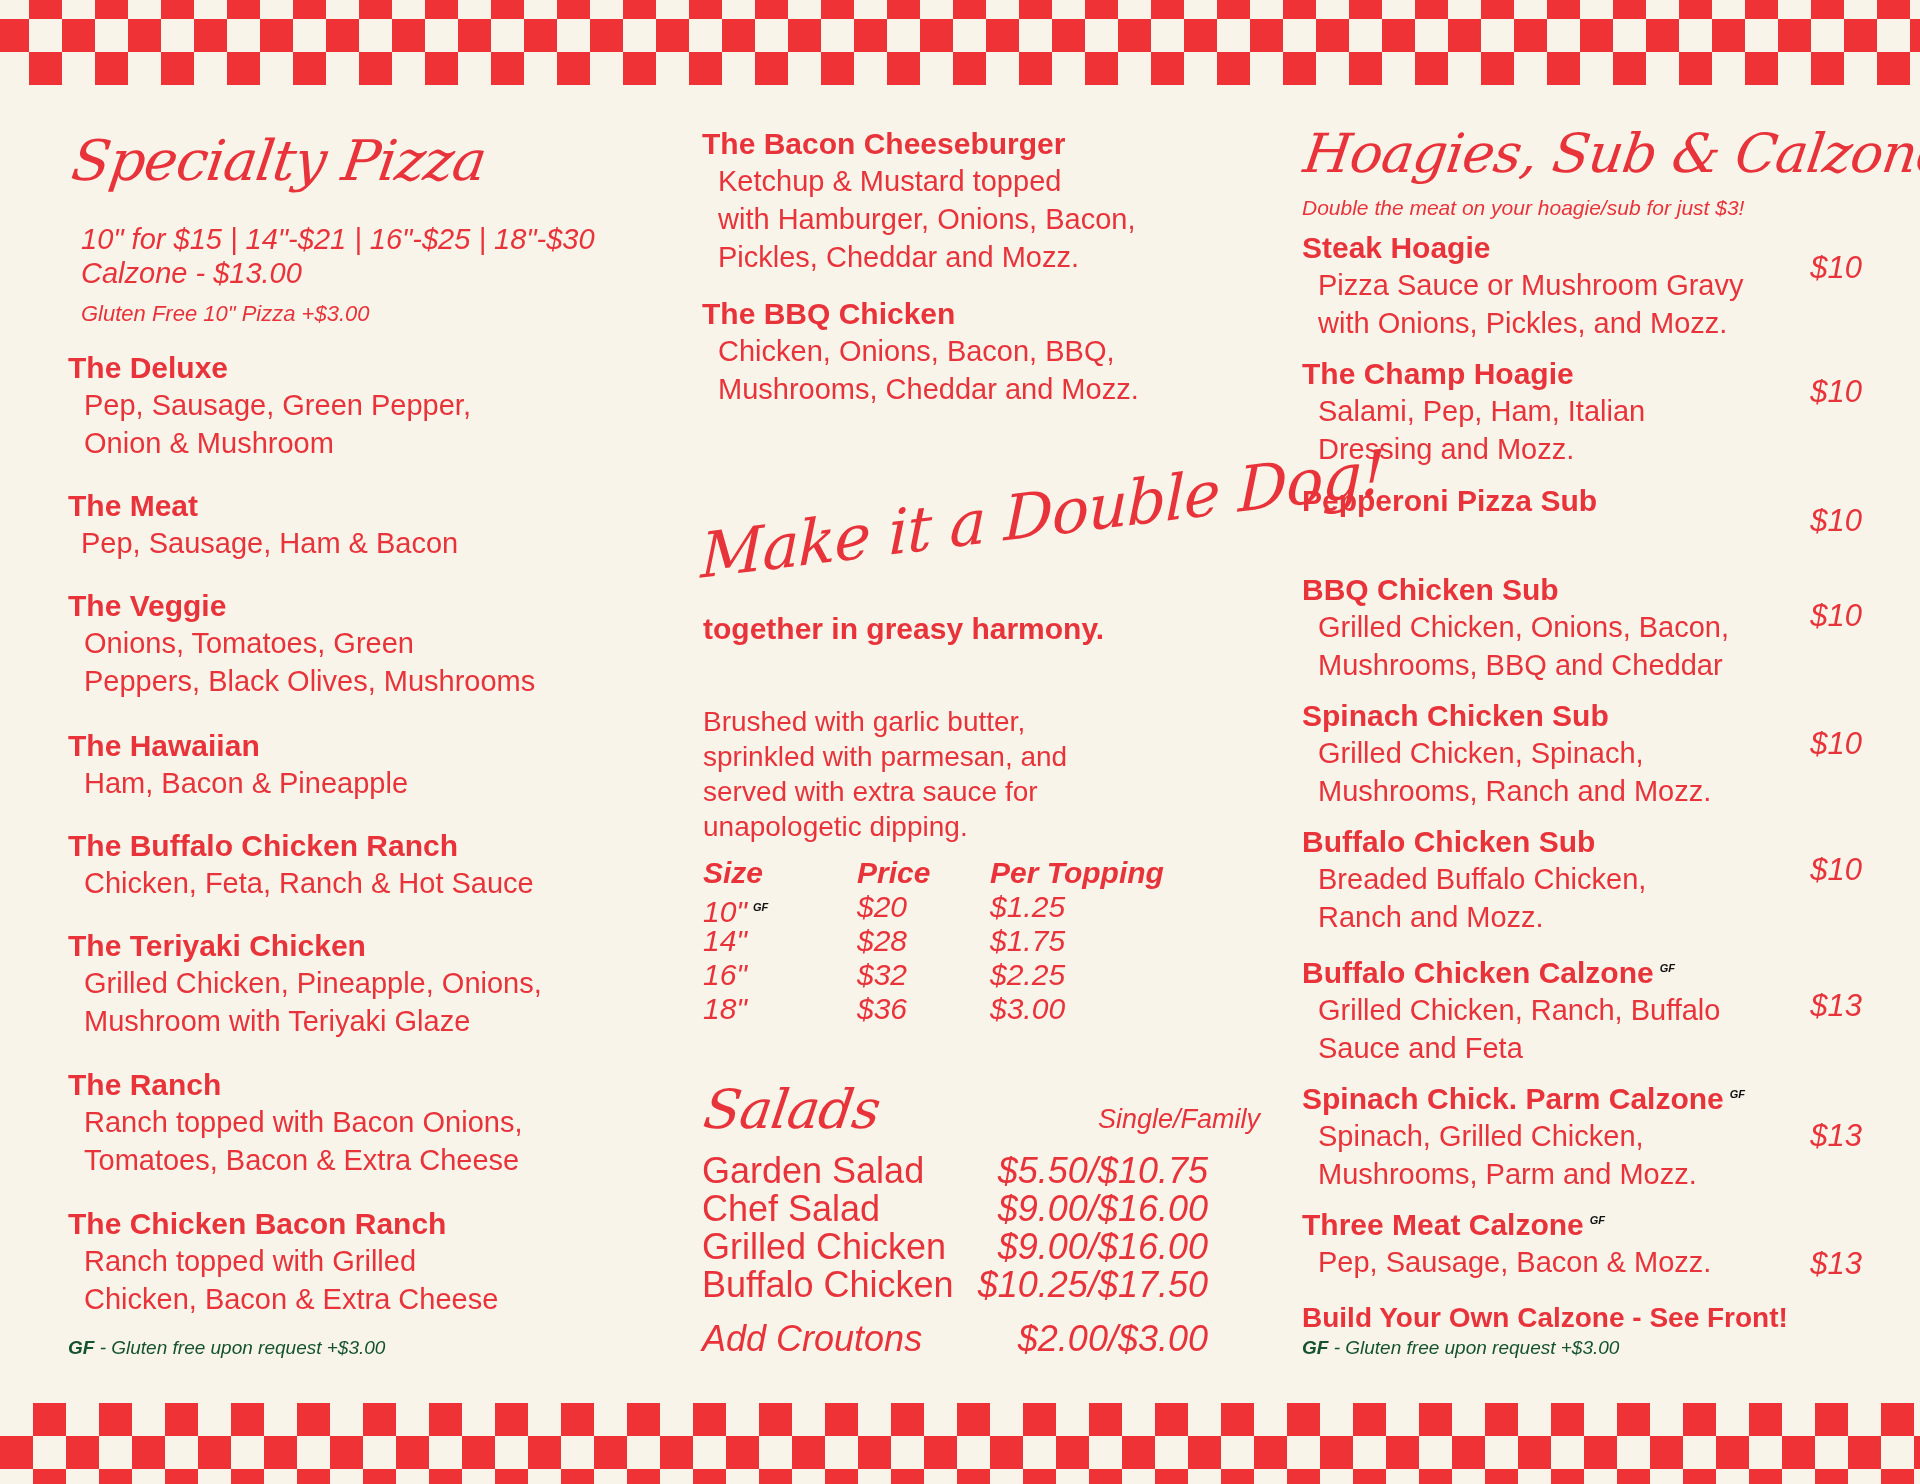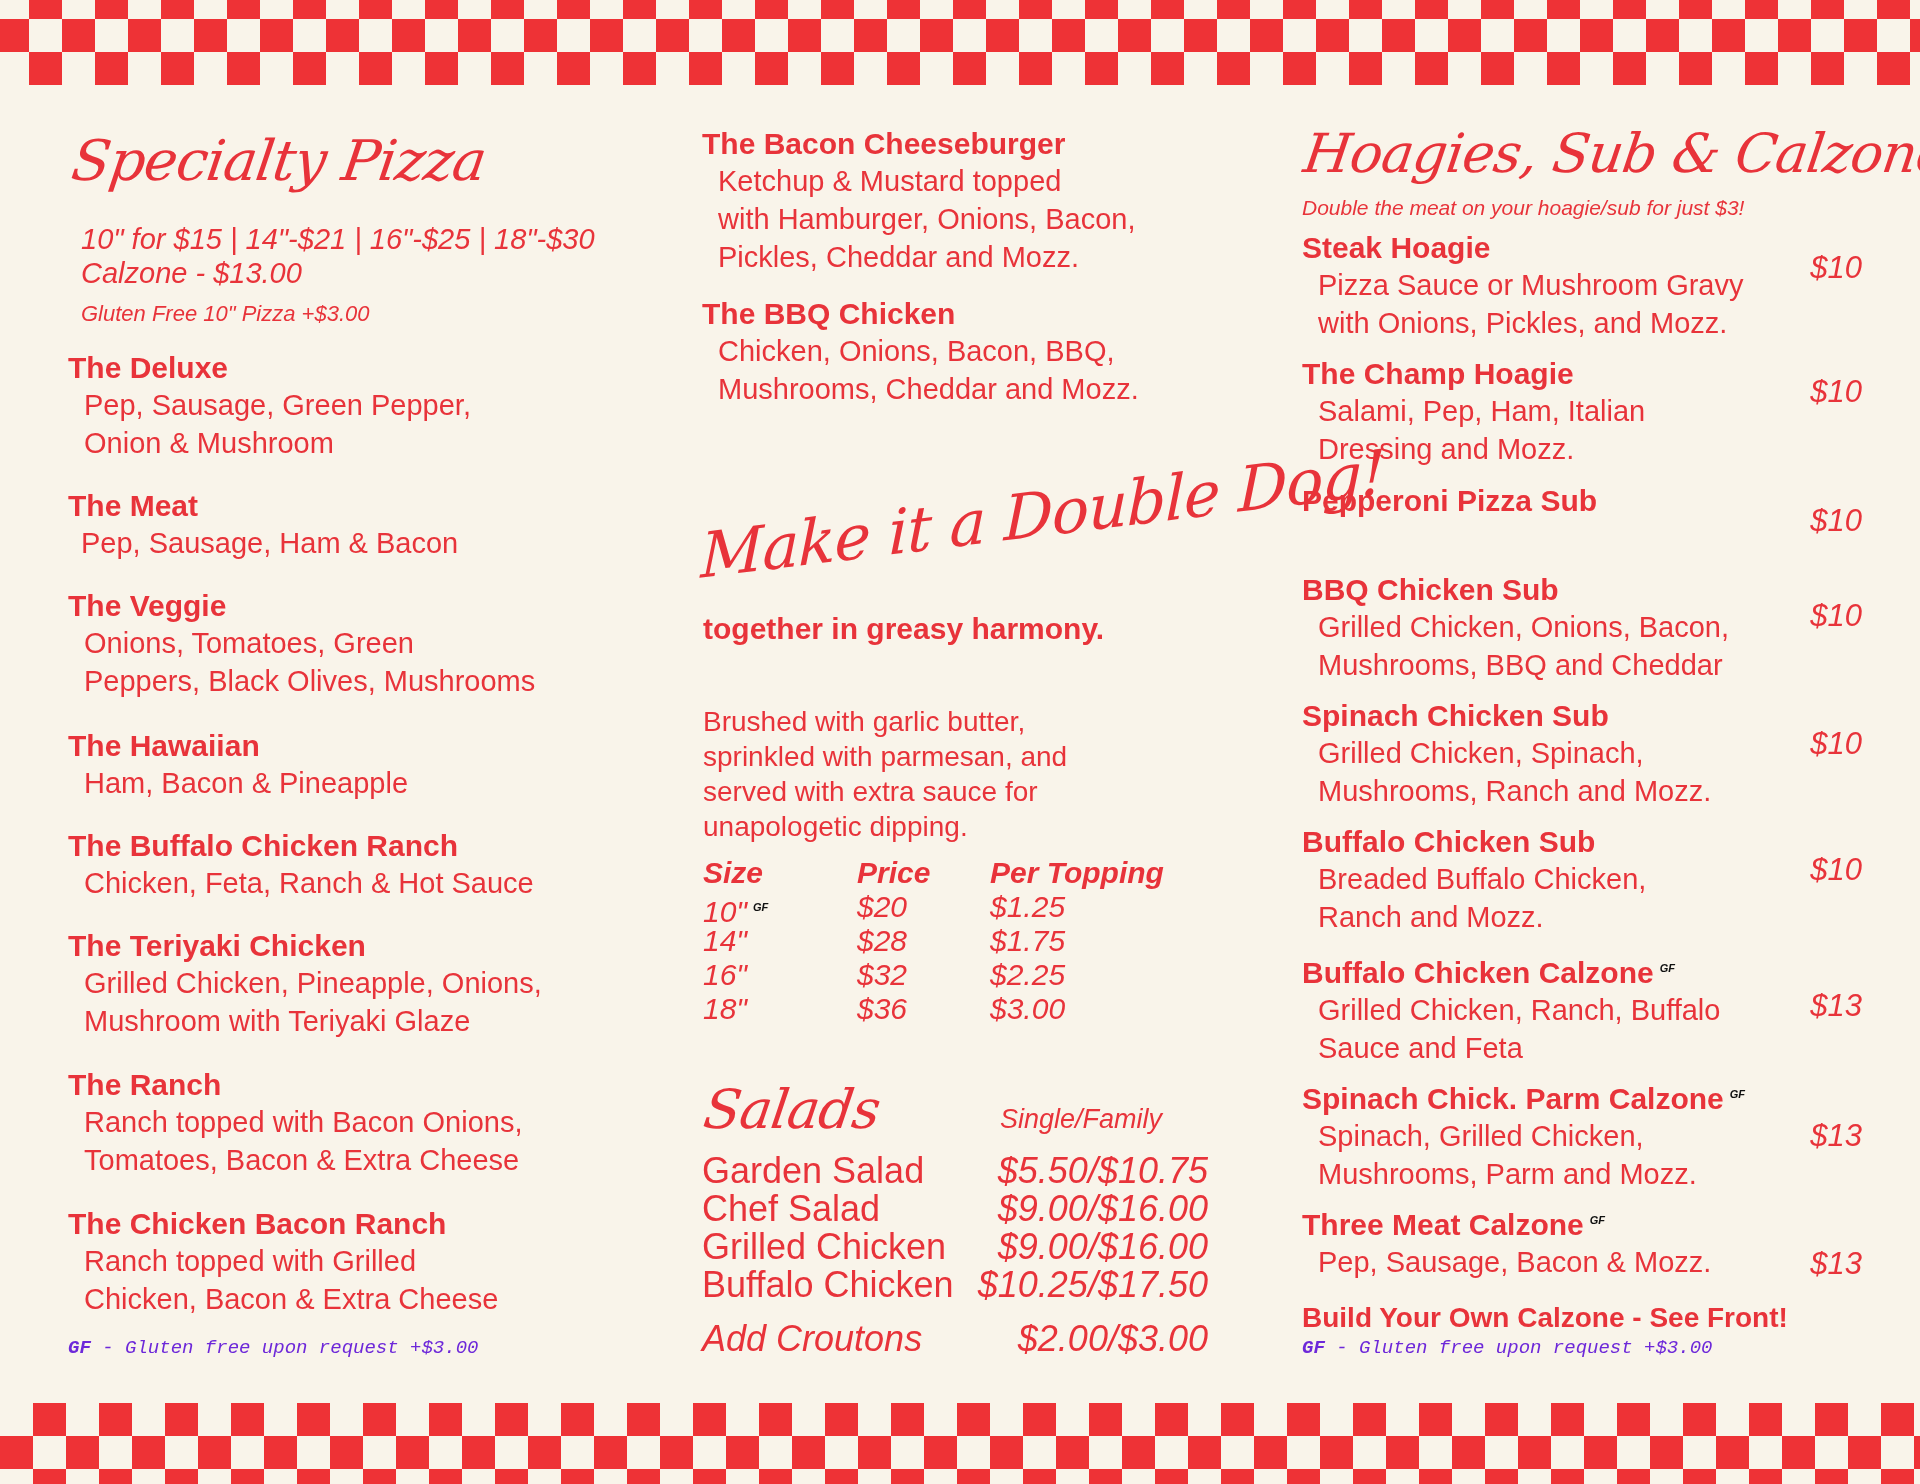--- a/index.html
+++ b/index.html
@@ -30,21 +30,21 @@
     .abs { position: absolute; }
     .script {
       font-family: "DejaVu Serif", serif; font-style: italic; font-weight: normal;
       color: #e8333a; letter-spacing: -1px; transform: skewX(-8deg); transform-origin: left bottom;
       white-space: nowrap;
     }
     .item-name { font-weight: bold; font-size: 30px; line-height: 36px; white-space: nowrap; }
     .item-desc { font-size: 29px; line-height: 38px; padding-left: 16px; white-space: nowrap; }
     .ital { font-style: italic; }
     .gf { font-size: 11px; font-weight: bold; font-style: italic; color: #111; vertical-align: super; margin-left: 6px; }
-    .note-black { color: #6d28d9; font-style: italic; font-size: 19px; white-space: nowrap; font-family: Liberation Mono, monospace; }
+    .note-black { color: #14532d; font-style: italic; font-size: 19px; white-space: nowrap; }
     .note-black b { font-weight: bold; }
     .price { position: absolute; right: 0; font-style: italic; font-size: 31px; }
     .hoagie { position: absolute; left: 0; width: 560px; }
     .size-table { position: absolute; left: 703px; top: 856px; }
     .size-row { display: flex; height: 34px; font-size: 30px; font-style: italic; line-height: 34px; }
     .size-row .c1 { width: 154px; }
     .size-row .c2 { width: 133px; }
     .size-head { font-weight: bold; }
     .salad-row { display: flex; justify-content: space-between; width: 506px; font-size: 36px; line-height: 38px; white-space: nowrap; }
     .salad-row .sp { font-style: italic; }
@@ -146,21 +146,21 @@
     <span>$2.25</span>
   </div>
   <div class="size-row">
     <span class="c1">18"</span>
     <span class="c2">$36</span>
     <span>$3.00</span>
   </div>
 </div>
 
 <div class="abs script" style="left:700px; top:1078px; font-size:54px;">Salads</div>
-<div class="abs ital" style="left:952px; top:1104px; width:210px; text-align:right; font-size:27px; white-space:nowrap;">Single/Family</div>
+<div class="abs ital" style="left:1050px; top:1104px; width:210px; text-align:right; font-size:27px; white-space:nowrap;">Single/Family</div>
 
 <div class="abs" style="left:702px; top:1152px;">
   <div class="salad-row">
       <span>Garden Salad</span>
       <span class="sp">$5.50/$10.75</span>
     </div>
   <div class="salad-row">
       <span>Chef Salad</span>
       <span class="sp">$9.00/$16.00</span>
     </div>

